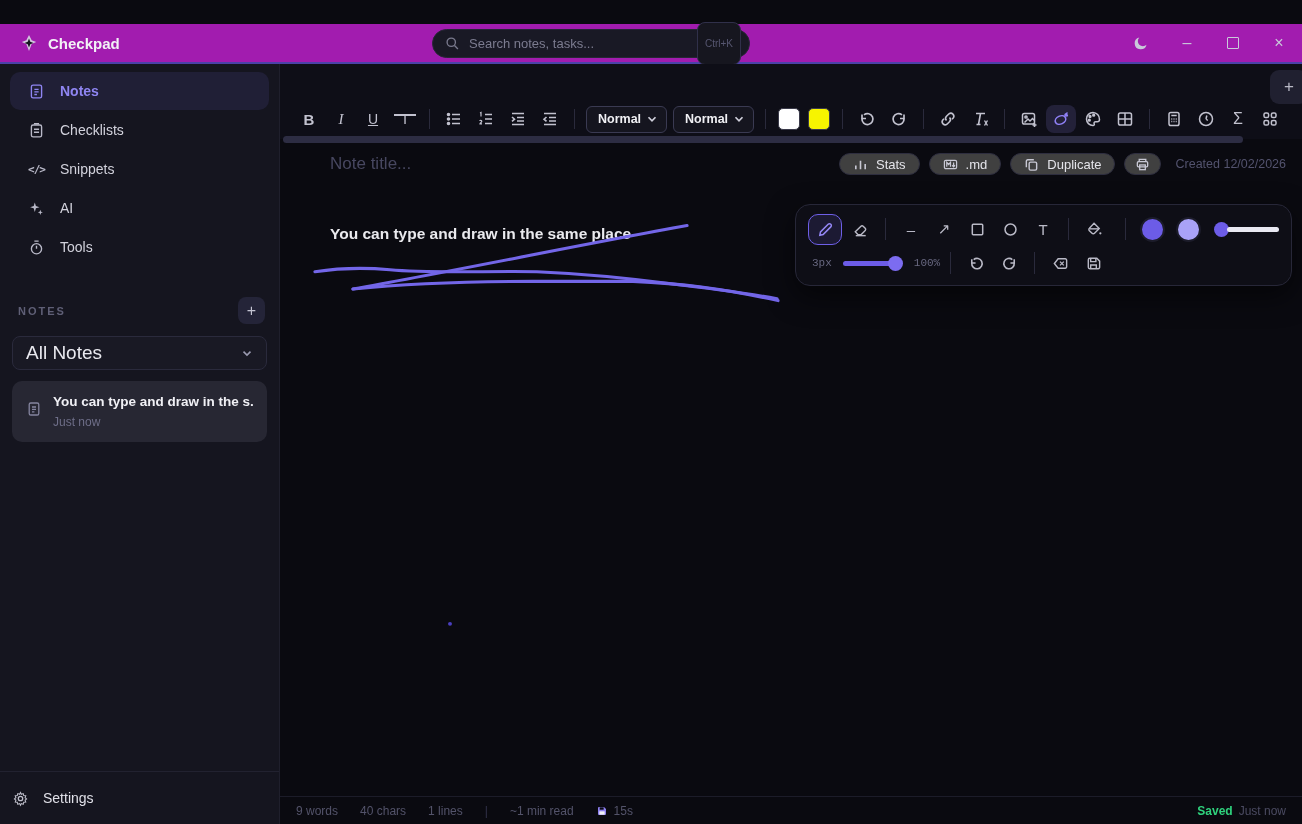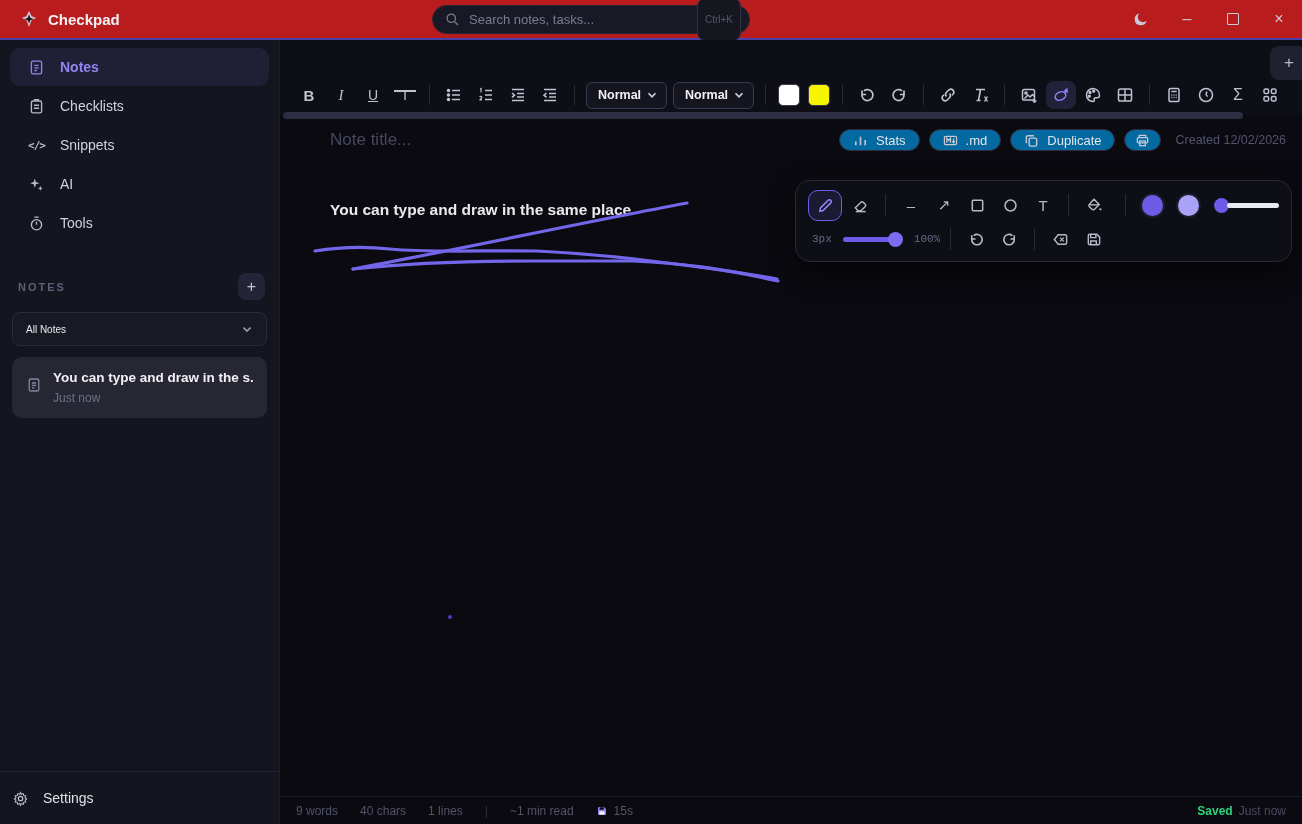--- a/index.html
+++ b/index.html
@@ -1,22 +1,22 @@
 <!DOCTYPE html>
 <html><head>
 <meta charset="utf-8">
 <style>
   * { margin:0; padding:0; box-sizing:border-box; }
   html,body { width:1302px; height:824px; overflow:hidden; background:#0a0a10;
     font-family:"Liberation Sans", sans-serif; color:#e7e7ec; }
   .app { width:1302px; height:824px; display:flex; flex-direction:column; }
 
   
-  .topbar { height:40px; background:#b91c1c; border-bottom:2px solid #4b41a8;
-    display:flex; align-items:center; position:relative; flex:0 0 auto; }
+  .topbar { height:40px; background:#a21caf; border-bottom:2px solid #4b41a8;
+    display:flex; align-items:center; position:relative; flex:0 0 auto;margin-top:24px; }
   .brand { display:flex; align-items:center; gap:10px; padding-left:20px; }
   .brand-logo { width:18px; height:18px; color:#d8d8e4; }
   .brand-name { font-size:15px; font-weight:bold; color:#f2f2f6; }
   .searchbox { position:absolute; left:432px; top:5px; width:318px; height:29px;
     background:#191925; border:1px solid #262636; border-radius:15px;
     display:flex; align-items:center; padding:0 8px 0 12px; }
   .searchbox .mag { width:15px; height:15px; color:#7a7a8e; flex:0 0 auto; }
   .search-ph { flex:1; font-size:13px; color:#7c7c90; margin-left:9px; }
   .kbd { font-size:10px; color:#565670; border:1px solid #30304a; border-radius:8px;
     padding:15px 7px; background:#16161f; }
@@ -39,21 +39,21 @@
   .nav-item.active { background:#201f36; color:#8f85f2; font-weight:bold; }
   .nav-item.active .nicon { color:#8f85f2; }
   .code-glyph { font-family:"DejaVu Sans Mono", monospace; font-size:11px; font-weight:bold; letter-spacing:-1px; }
 
   .notes-head { margin-top:30px; padding:0 14px 0 18px; display:flex; align-items:center; justify-content:space-between; }
   .notes-head-label { font-size:11px; font-weight:bold; letter-spacing:2px; color:#5f5f76; }
   .add-note-btn { width:27px; height:27px; border-radius:8px; background:#242438;
     color:#c4c4d2; font-size:16px; display:flex; align-items:center; justify-content:center; border:none; }
   .filter-select { margin:12px 12px 0 12px; height:34px; background:#191924;
     border:1px solid #2a2a3c; border-radius:8px; display:flex; align-items:center;
-    padding:0 12px 0 13px; font-size:10px; color:#e9e9ef; justify-content:space-between; }
+    padding:0 12px 0 13px; font-size:19px; color:#e9e9ef; justify-content:space-between; }
   .chev { width:14px; height:14px; color:#9a9ab0; }
   .note-card { margin:11px 12px 0 12px; background:#272733; border-radius:10px;
     padding:13px 14px; display:flex; align-items:flex-start; gap:11px; }
   .note-card .dicon { width:16px; height:16px; color:#8585a0; margin-top:7px; }
   .note-card-title { font-size:13.5px; font-weight:bold; color:#f0f0f5; white-space:nowrap;
     overflow:hidden; max-width:200px; }
   .note-card-time { font-size:12px; color:#6e6e88; margin-top:6px; }
   .sidebar-spacer { flex:1; }
   .settings-row { border-top:1px solid #222230; height:53px; display:flex; align-items:center;
     gap:14px; padding-left:12px; font-size:14px; color:#e0e0e8; }
@@ -79,21 +79,21 @@
   .tb-div { width:1px; height:20px; background:#2a2a3c; margin:0 7px; flex:0 0 auto; }
   .tb-select { height:27px; min-width:81px; background:#15151f; border:1px solid #3a3a52;
     border-radius:6px; display:flex; align-items:center; justify-content:space-between;
     padding:0 7px 0 11px; font-size:12.5px; font-weight:bold; color:#f0f0f4; margin:0 2px; }
   .swatch { width:22px; height:22px; border-radius:5px; margin:0 3px; border:1px solid #3a3a4a; }
   .toolbar-scroll { position:absolute; left:3px; top:72px; width:960px; height:7px;
     background:#2d2d43; border-radius:4px; }
 
   .title-row { height:50px; display:flex; align-items:center; padding:0 16px 0 50px; flex:0 0 auto; }
   .note-title-ph { flex:1; font-size:17px; color:#474760; }
-  .pill-btn { height:22px; border-radius:16px; border:1px solid #2e2e3f; background:#0369a1;
+  .pill-btn { height:22px; border-radius:16px; border:1px solid #2e2e3f; background:#404040;
     color:#e4e4ea; font-size:13px; display:flex; align-items:center; gap:8px; padding:0 13px; margin-left:9px; }
   .pill-btn svg { width:15px; height:15px; color:#c8c8d4; }
   .created-label { font-size:12.5px; color:#53536e; margin-left:14px; white-space:nowrap; }
 
   
   .editor { flex:1; position:relative; min-height:0; }
   .canvas-text { position:absolute; left:50px; top:36px; font-size:15.5px; font-weight:600; color:#eaeaee; }
   .draw-svg { position:absolute; inset:0; width:100%; height:100%; pointer-events:none; }
 
   

